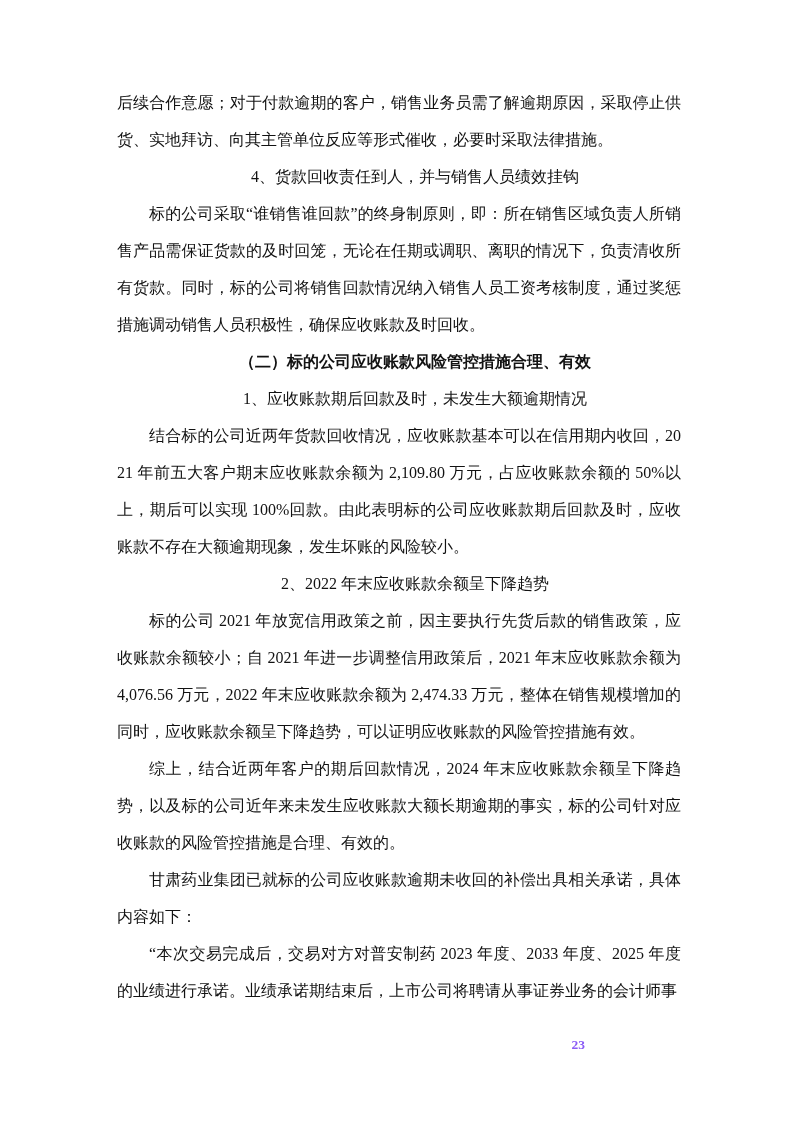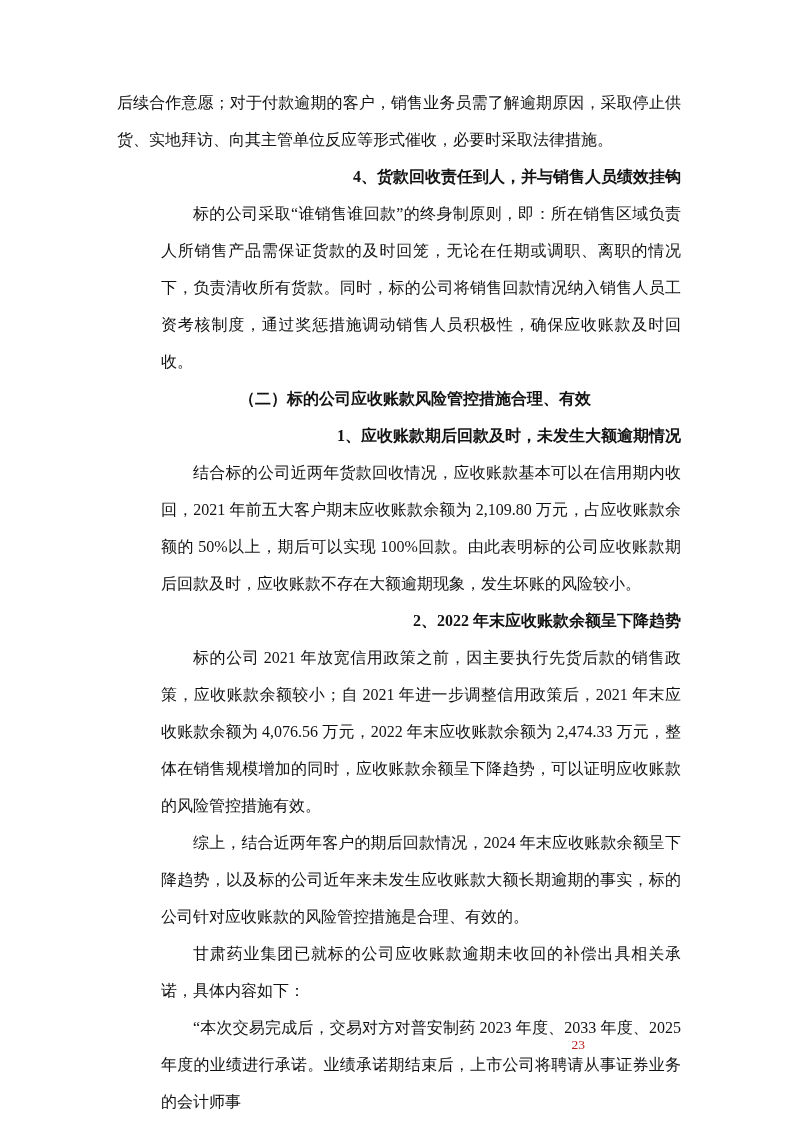--- a/index.html
+++ b/index.html
@@ -25,45 +25,43 @@
   .text-column p {
     margin: 0;
     font-size: 16px;
     line-height: 37px;
     text-align: justify;
     text-justify: inter-ideograph;
     word-break: break-all;
   }
   .text-column p.p {
     text-indent: 32px;
-    margin-left: 44px;
   }
   .text-column p.p-cont {
     text-indent: 0;
   }
   .text-column p.subitem {
     text-indent: 32px;
-    text-align: right;
-    font-weight: bold;
+    text-align: center;
   }
   .text-column p.h1,
   .text-column p.h2 {
     text-indent: 32px;
     text-align: center;
     font-weight: bold;
   }
   .page-number {
     position: absolute;
     top: 1036px;
     right: 116px;
     font-size: 13.5px;
     line-height: 18px;
-    font-weight: normal;
+    font-weight: bold;
     font-family: "Liberation Serif", "DejaVu Serif", serif;
-    color: #b91c1c;
+    color: #8b5cf6;
   }
 </style>
 </head>
 <body>
 
 <div class="page">
   <div class="text-column" id="text-column">
       <p class="p-cont">后续合作意愿；对于付款逾期的客户，销售业务员需了解逾期原因，采取停止供货、实地拜访、向其主管单位反应等形式催收，必要时采取法律措施。</p>
       <p class="subitem">4、货款回收责任到人，并与销售人员绩效挂钩</p>
       <p class="p">标的公司采取“谁销售谁回款”的终身制原则，即：所在销售区域负责人所销售产品需保证货款的及时回笼，无论在任期或调职、离职的情况下，负责清收所有货款。同时，标的公司将销售回款情况纳入销售人员工资考核制度，通过奖惩措施调动销售人员积极性，确保应收账款及时回收。</p>

